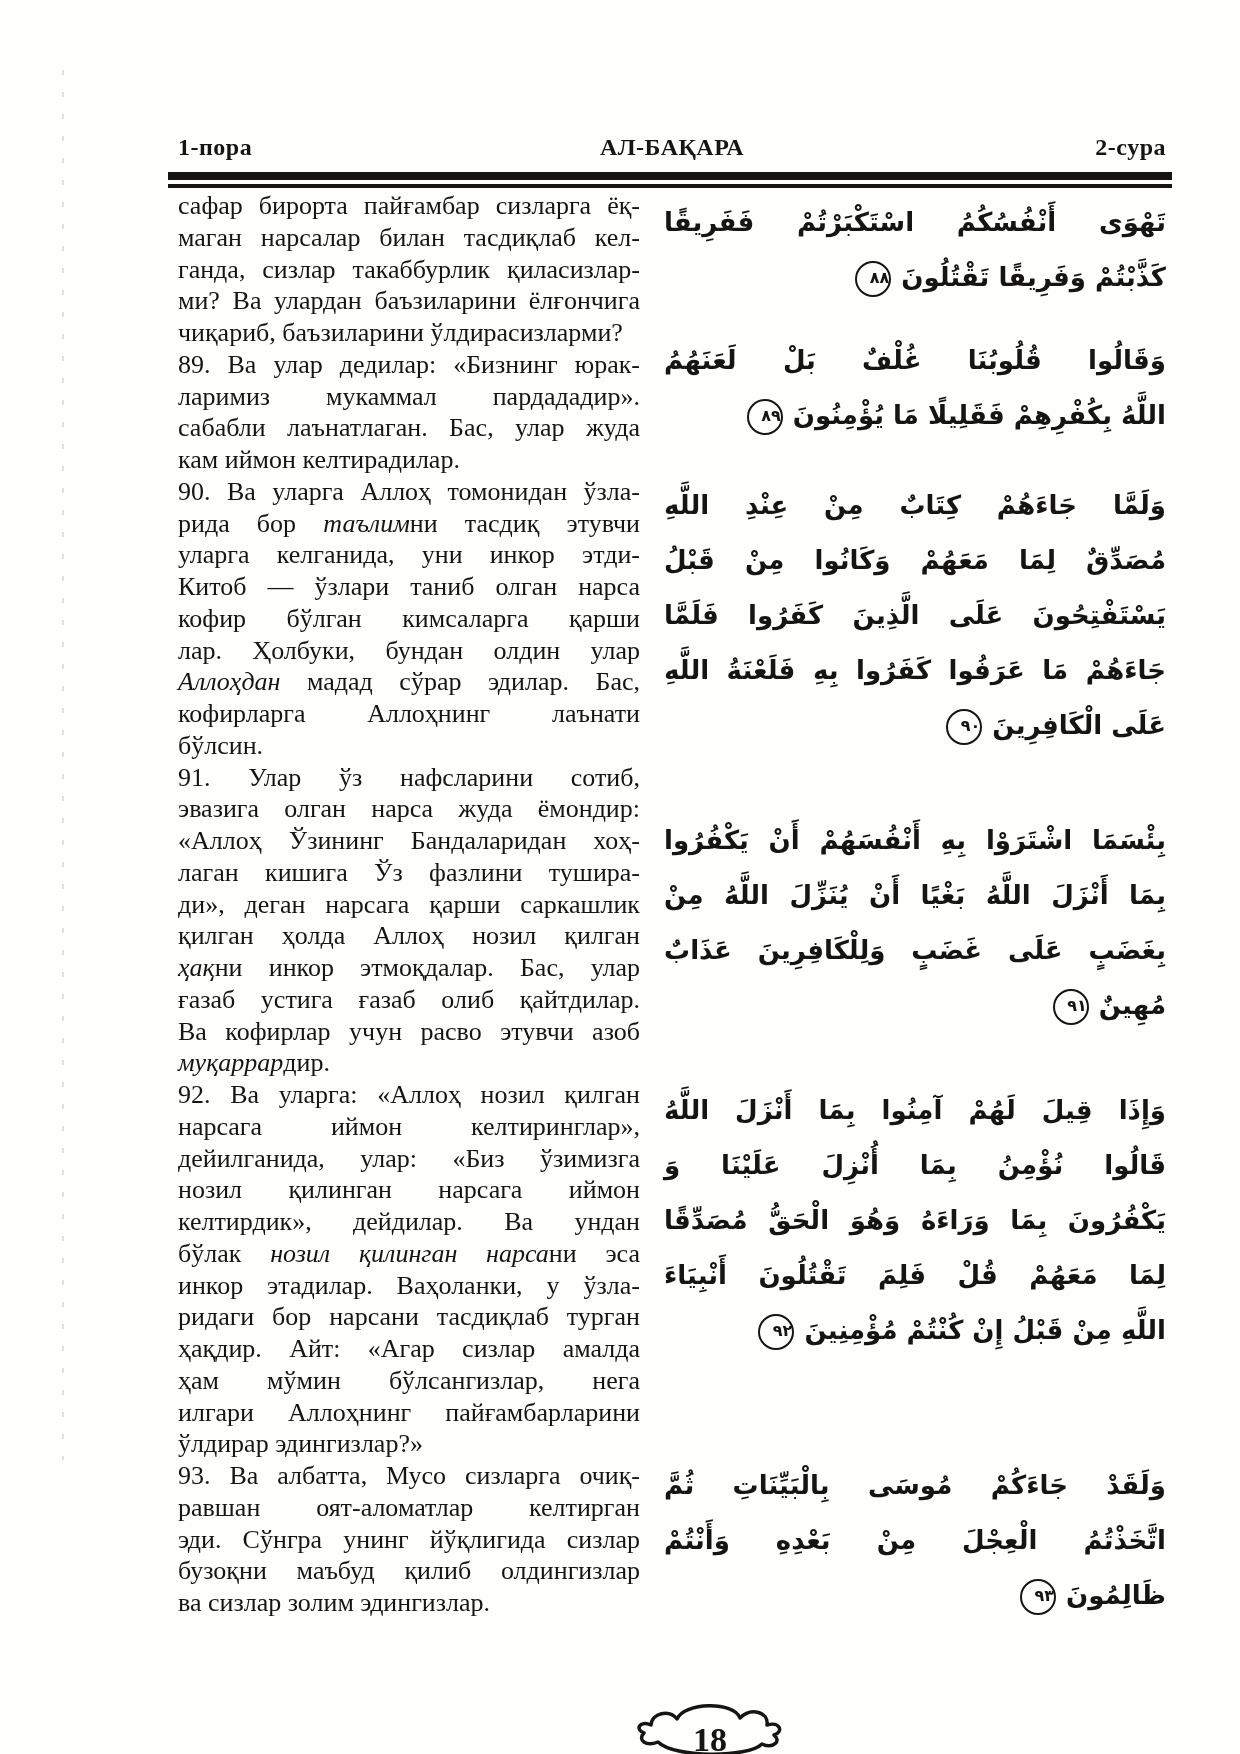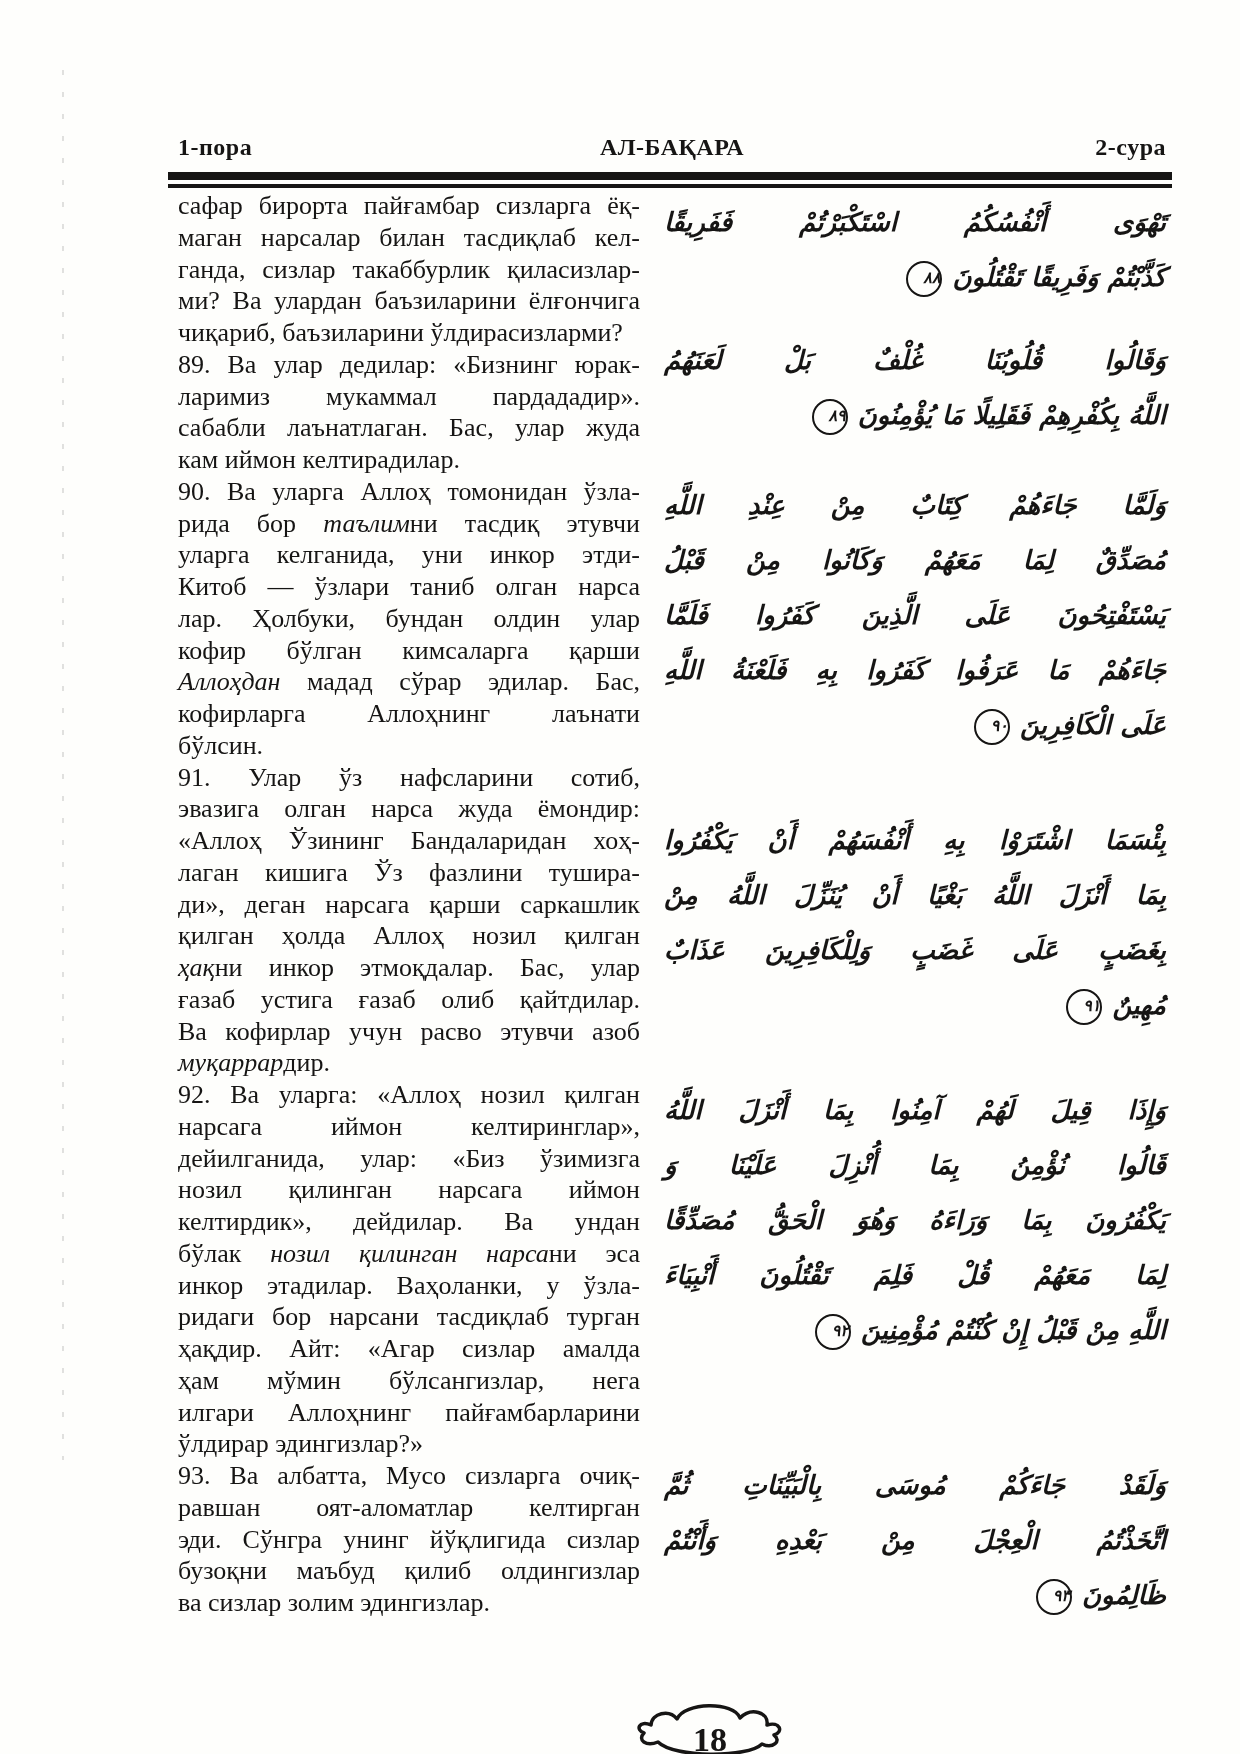--- a/index.html
+++ b/index.html
@@ -50,21 +50,21 @@
   .t-line.last{text-align-last:left;}
   .t-line em{font-style:italic;}
 
   .a-col{
     width:502px;flex:none;direction:rtl;
     font-family:"DejaVu Sans",sans-serif;
     font-size:26px;font-weight:bold;line-height:55px;
   }
   .a-line{text-align:justify;text-align-last:justify;}
   .a-line.last{text-align-last:right;}
-  .verse{margin:0;font-style:italic;}
+  .verse{margin:0;}
   .verse:nth-child(1){margin-top:5px;}
   .verse:nth-child(2){margin-top:28px;}
   .verse:nth-child(3){margin-top:35px;}
   .verse:nth-child(4){margin-top:60px;}
   .verse:nth-child(5){margin-top:50px;}
   .verse:nth-child(6){margin-top:100px;}
   .verse-marker{
     display:inline-block;width:32px;height:32px;line-height:30px;
     border:2.5px solid var(--ink);border-radius:50%;
     text-align:center;font-size:16px;font-weight:bold;
@@ -108,22 +108,22 @@
           <div class="t-line"><span>89. Ва улар дедилар: «Бизнинг юрак-</span></div>
           <div class="t-line"><span>ларимиз мукаммал пардададир».</span></div>
           <div class="t-line"><span>сабабли лаънатлаган. Бас, улар жуда</span></div>
           <div class="t-line last"><span>кам иймон келтирадилар.</span></div>
         </div>
         <div>
           <div class="t-line"><span>90. Ва уларга Аллоҳ томонидан ўзла-</span></div>
           <div class="t-line"><span>рида бор </span><em>таълим</em><span>ни тасдиқ этувчи</span></div>
           <div class="t-line"><span>уларга келганида, уни инкор этди-</span></div>
           <div class="t-line"><span>Китоб — ўзлари таниб олган нарса</span></div>
+          <div class="t-line"><span>кофир бўлган кимсаларга қарши</span></div>
           <div class="t-line"><span>лар. Ҳолбуки, бундан олдин улар</span></div>
-          <div class="t-line"><span>кофир бўлган кимсаларга қарши</span></div>
           <div class="t-line"><em>Аллоҳдан</em><span> мадад сўрар эдилар. Бас,</span></div>
           <div class="t-line"><span>кофирларга Аллоҳнинг лаънати</span></div>
           <div class="t-line last"><span>бўлсин.</span></div>
         </div>
         <div>
           <div class="t-line"><span>91. Улар ўз нафсларини сотиб,</span></div>
           <div class="t-line"><span>эвазига олган нарса жуда ёмондир:</span></div>
           <div class="t-line"><span>«Аллоҳ Ўзининг Бандаларидан хоҳ-</span></div>
           <div class="t-line"><span>лаган кишига Ўз фазлини тушира-</span></div>
           <div class="t-line"><span>ди», деган нарсага қарши саркашлик</span></div>

